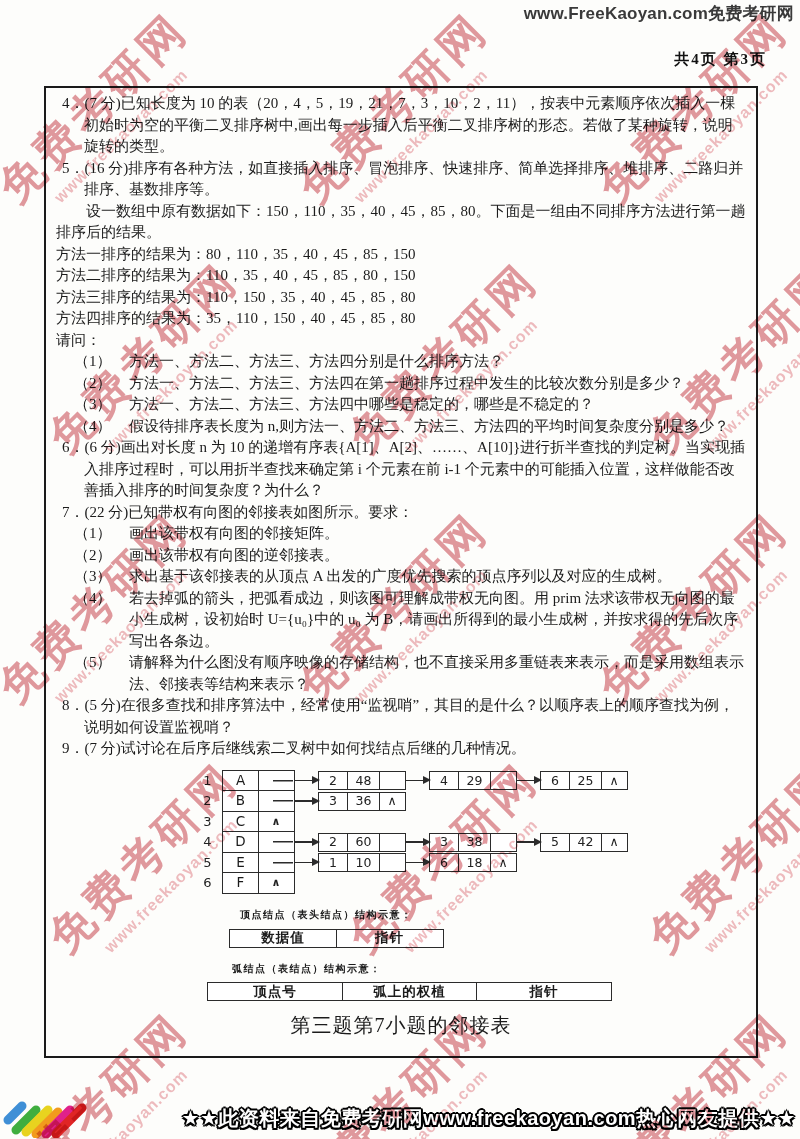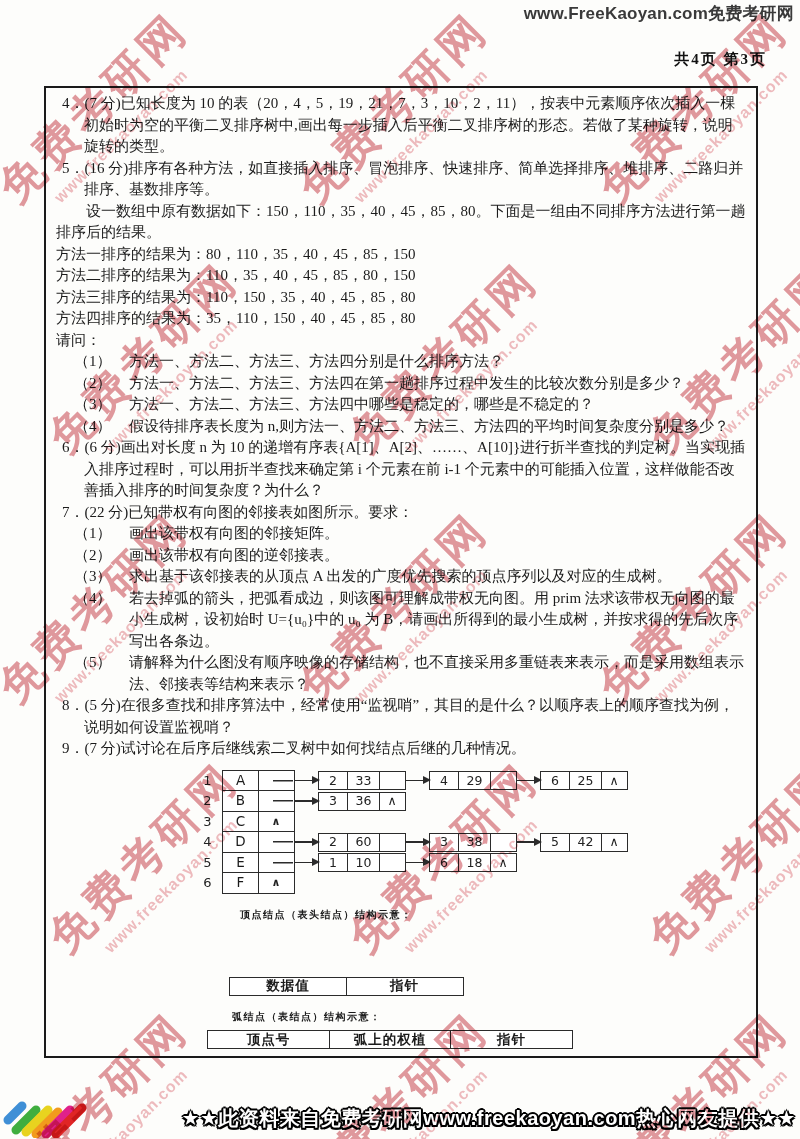--- a/index.html
+++ b/index.html
@@ -57,22 +57,22 @@
   .struct-title{font-weight:bold;font-size:10px;letter-spacing:1.5px;margin-top:11px;font-family:Liberation Mono, monospace;}
   .t1-title{margin-left:184px;}
   .t2-title{margin-left:176px;}
   .struct-table{display:flex;margin-top:2px;}
   .t1-table{margin-left:173px;}
   .t2-table{margin-left:151px;}
   .scell{box-sizing:border-box;height:19px;border:1.5px solid #2b2b2b;background:#fff;
     display:flex;align-items:center;justify-content:center;
     font-weight:bold;font-size:13.5px;letter-spacing:1px;}
   .scell + .scell{margin-left:-1.5px;}
-  .t1-table .scell{width:118px;margin-top:48px;}
-  .t2-table .scell{width:123px;}
+  .t1-table .scell{width:108px;}
+  .t2-table .scell{width:136px;}
   .caption{text-align:center;margin-top:14px;font-size:20px;letter-spacing:1px;}
   
   .watermark-layer{position:absolute;left:0;top:0;width:800px;height:1139px;z-index:6;
     pointer-events:none;mix-blend-mode:multiply;opacity:0.55;}
   .wm{position:absolute;transform:translate(-50%,-50%) rotate(-45deg);
     text-align:center;white-space:nowrap;}
   .wm-big{font-family:"Liberation Sans","DejaVu Sans",sans-serif;
     font-weight:bold;font-size:44px;letter-spacing:5px;}
   .wm-small{font-family:"Liberation Sans","DejaVu Sans",sans-serif;
     font-weight:bold;font-size:16px;letter-spacing:1px;margin-top:1px;}
@@ -147,21 +147,21 @@
   <p class="q">9．(7 分)试讨论在后序后继线索二叉树中如何找结点后继的几种情况。</p>
 
   <div class="diagram" id="adjacency-diagram">
       <div class="adj-row">
         <span class="adj-num">1</span>
         <span class="vcell">A</span>
         <span class="vcell vptr hasline"></span>
         <span class="arrow"></span>
         <span class="anode">
           <i class="acell av">2</i>
-          <i class="acell aw">33</i>
+          <i class="acell aw">48</i>
           <i class="acell ap hasline"></i>
         </span>
         <span class="arrow"></span>
         <span class="anode">
           <i class="acell av">4</i>
           <i class="acell aw">29</i>
           <i class="acell ap hasline"></i>
         </span>
         <span class="arrow"></span>
         <span class="anode">

